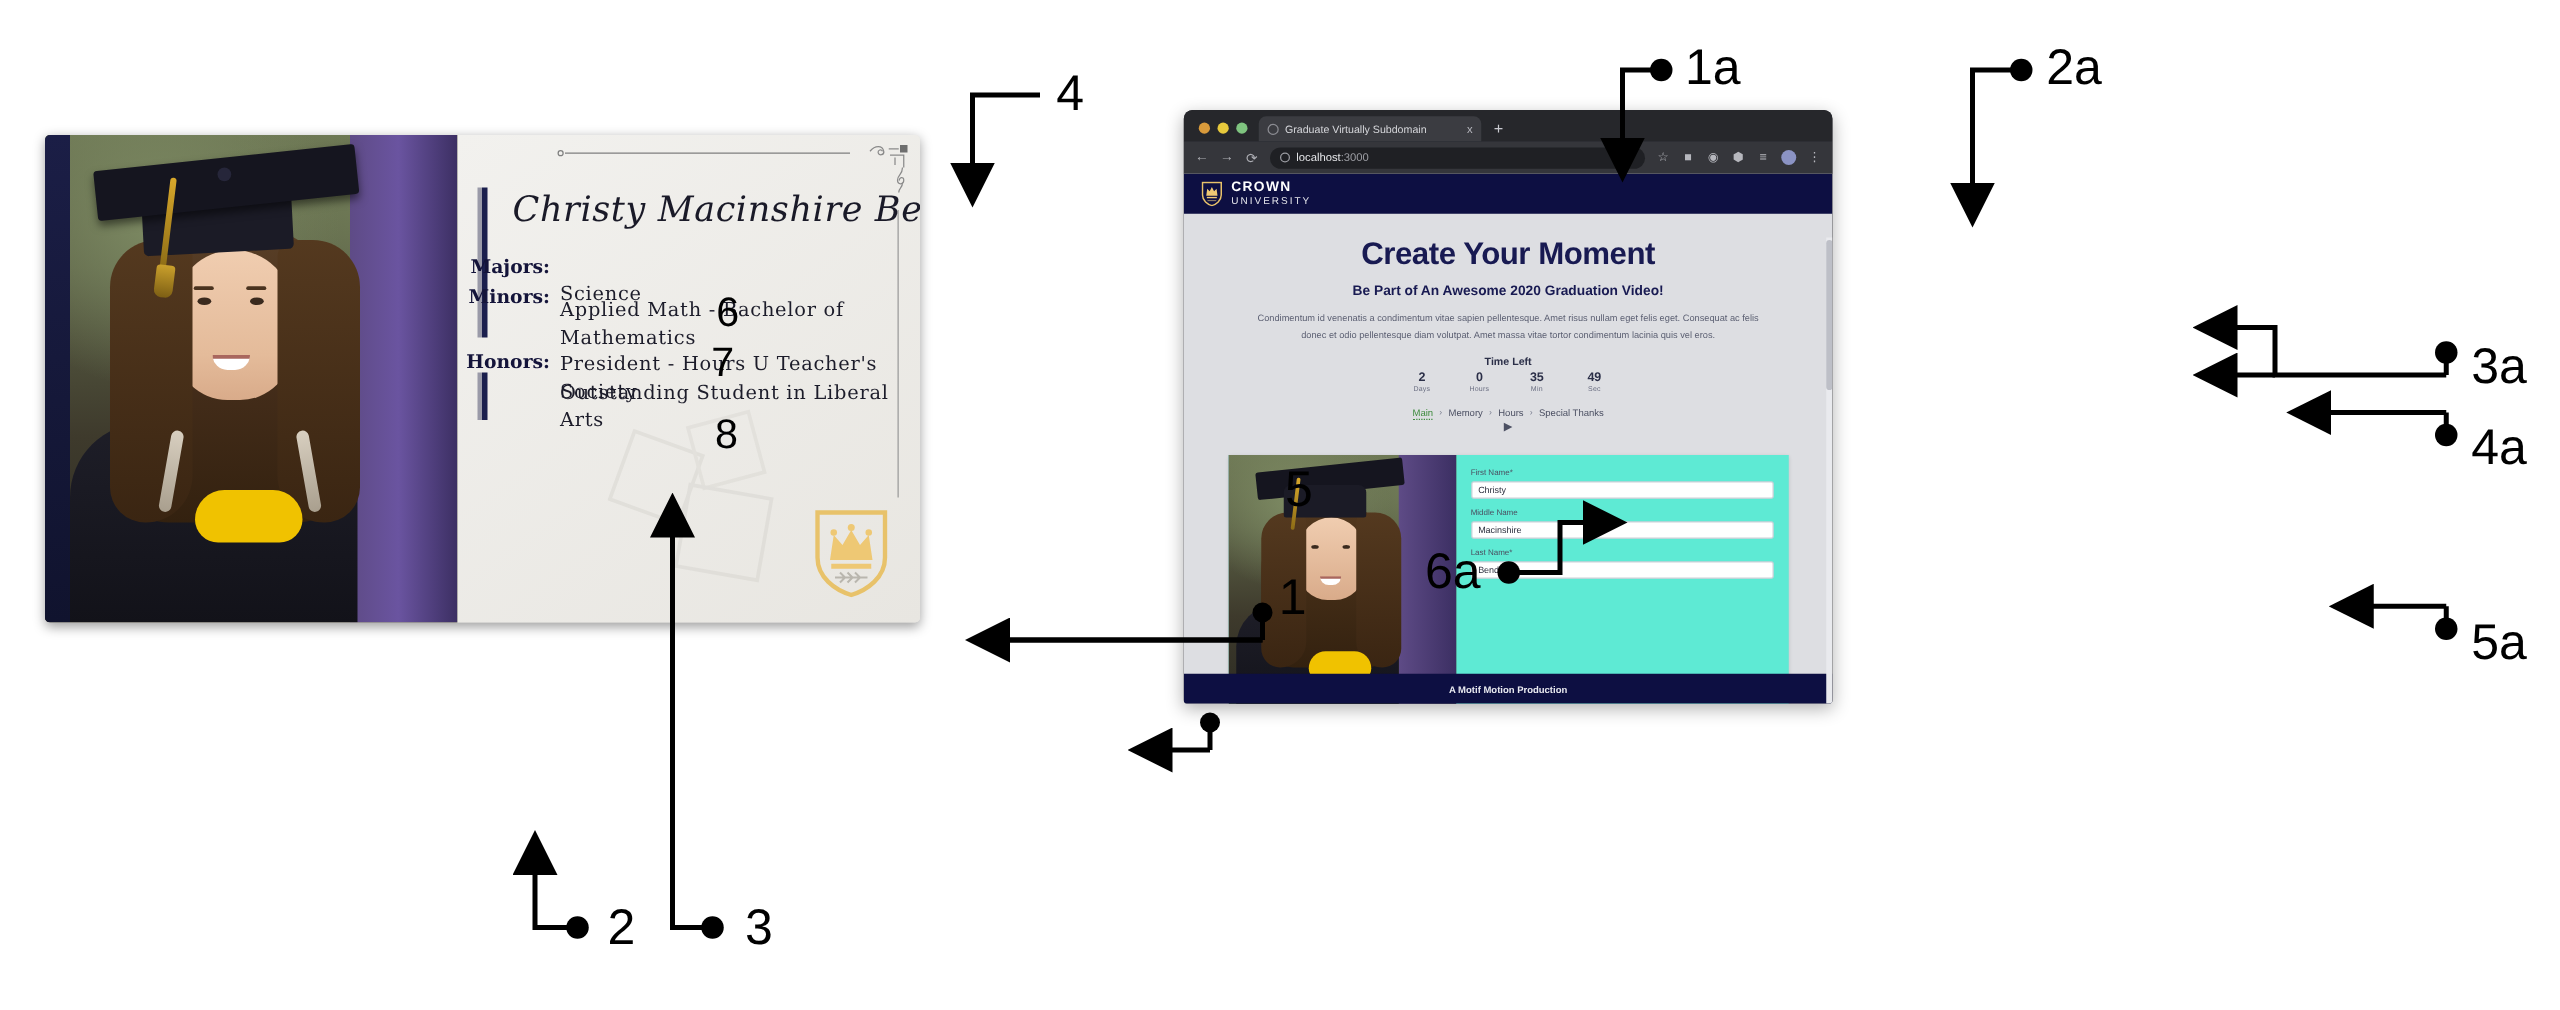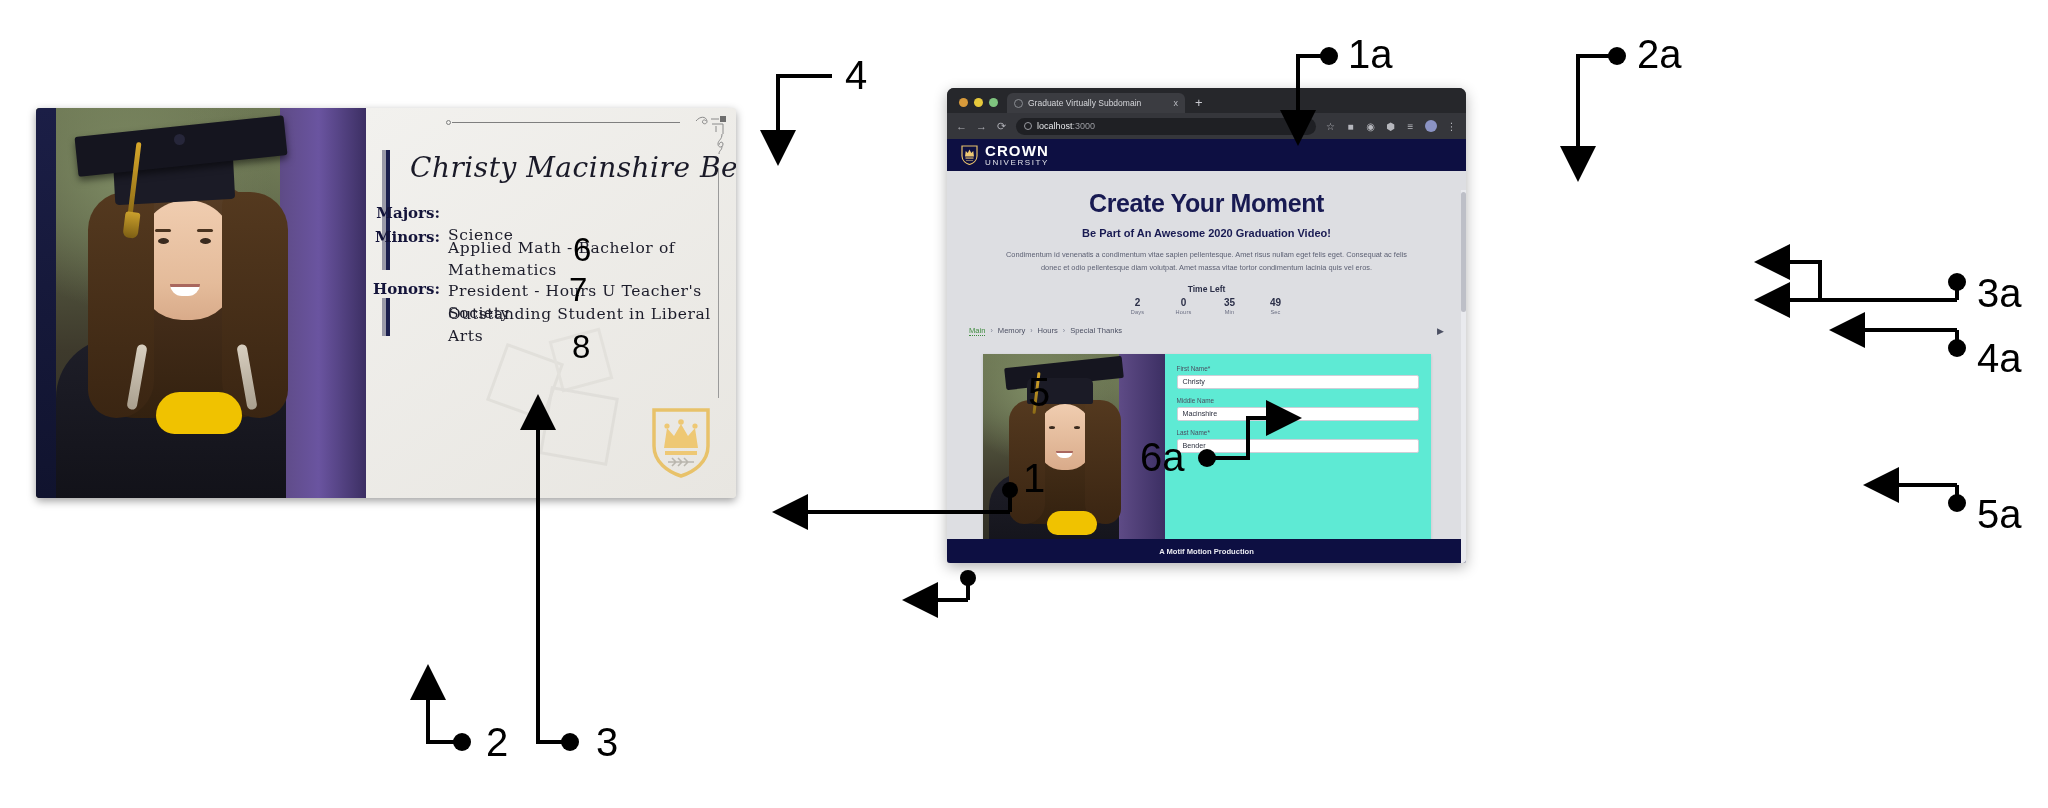--- a/index.html
+++ b/index.html
@@ -270,21 +270,21 @@
     position:absolute; left:0; right:0; top:51px; bottom:0;
     background:#dddee2;
     overflow:hidden;
   }
   #site-header{
     height:32px; background:#0d0f42;
     display:flex; align-items:center; padding-left:14px; gap:7px;
   }
   .logo-shield{width:17px;height:20px;}
   .logo-text{line-height:1;}
-  .logo-crown{font-size:15px;font-weight:bold;color:#fff;letter-spacing:1.1px;}
+  .logo-crown{font-size:11px;font-weight:bold;color:#fff;letter-spacing:1.1px;}
   .logo-univ{font-size:8px;color:#e3e4ea;letter-spacing:1.6px;margin-top:1px;}
 
   #hero{ padding:18px 22px 0 22px; text-align:center; }
   #hero-title{
     font-size:25px; font-weight:bold; color:#181a52;
     letter-spacing:-.4px; margin:0;
   }
   #hero-sub{
     font-size:11px; font-weight:bold; color:#181a52;
     margin:9px 0 0 0;
@@ -296,20 +296,21 @@
   #timer{ margin-top:9px; text-align:center;}
   #timer-title{font-size:8.5px;font-weight:bold;color:#2b2f48;}
   #timer-row{display:flex;justify-content:center;gap:20px;margin-top:3px;}
   .timer-cell{text-align:center;width:26px;}
   .timer-num{font-size:10px;font-weight:bold;color:#2b2f48;}
   .timer-lab{font-size:5.6px;color:#6a6e82;margin-top:1px;letter-spacing:.2px;}
 
   #crumbs-row{
     display:flex; align-items:center; justify-content:space-between;
     margin:11px 22px 0 22px;
+    flex-direction:column;
   }
   #crumbs{ display:flex; align-items:center; gap:5px; font-size:7.6px; color:#4c5063;}
   .crumb.active{color:#3e8b3e;border-bottom:1px dotted #3e8b3e;}
   .crumb-sep{color:#7d8193;font-size:7px;}
   #crumb-next{font-size:9px;color:#4c5063;}
 
   #panel{
     margin:18px auto 0 auto;
     width:448px; height:207px;
     background:#5eead4;

